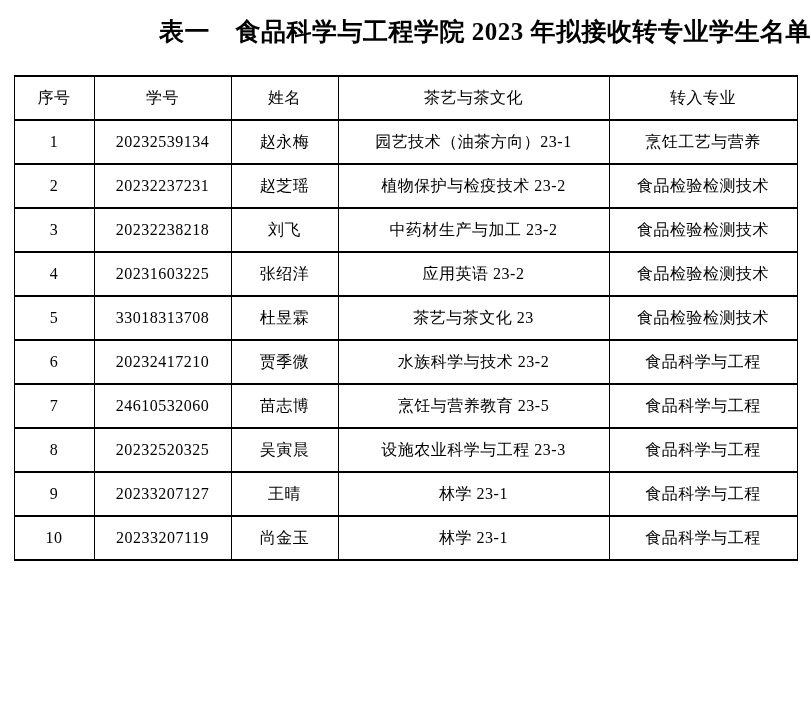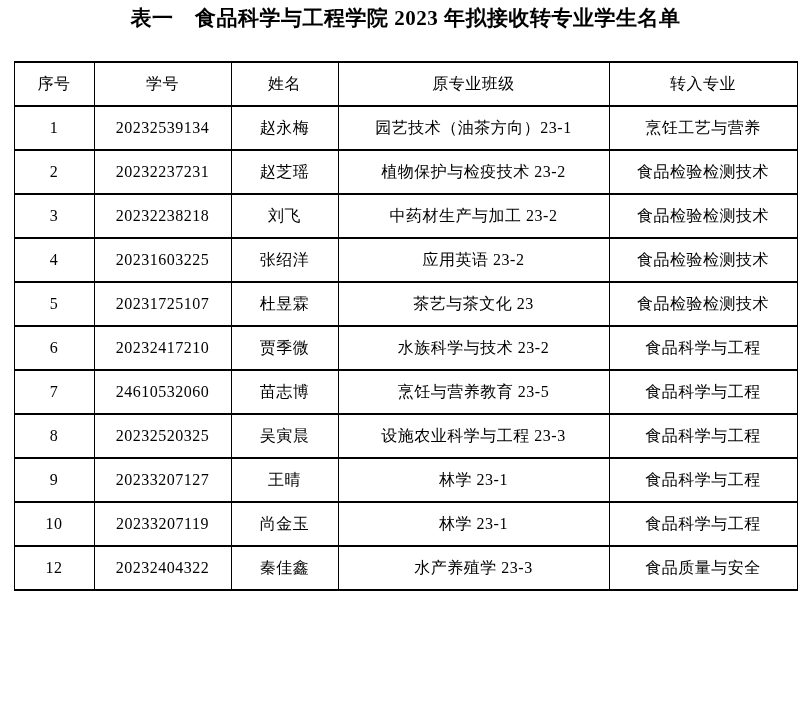--- a/index.html
+++ b/index.html
@@ -10,23 +10,23 @@
   .page {
     position: relative;
     width: 811px;
     height: 702px;
     background: #ffffff;
     color: #000000;
     font-family: "Liberation Serif", "DejaVu Serif", serif;
     overflow: hidden;
   }
   .doc-title {
-    padding-top: 4px;
-    text-align: center;
-    font-size: 21px;
+    padding-top: 18px;
+    text-align: right;
+    font-size: 25px;
     font-weight: bold;
     letter-spacing: 0.5px;
     line-height: 28px;
     white-space: pre;
   }
   table.student-table {
     width: 783px;
     margin: 29px auto 15px auto;
     border-collapse: collapse;
     table-layout: fixed;
@@ -65,21 +65,21 @@
       <col class="c-id">
       <col class="c-name">
       <col class="c-class">
       <col class="c-major">
     </colgroup>
     <thead>
       <tr>
         <th>序号</th>
         <th>学号</th>
         <th>姓名</th>
-        <th>原专业班级</th>
+        <th>茶艺与茶文化</th>
         <th>转入专业</th>
       </tr>
     </thead>
     <tbody>
         <tr>
           <td>1</td>
           <td>20232539134</td>
           <td>赵永梅</td>
           <td>园艺技术（油茶方向）23-1</td>
           <td>烹饪工艺与营养</td>
@@ -100,21 +100,21 @@
         </tr>
         <tr>
           <td>4</td>
           <td>20231603225</td>
           <td>张绍洋</td>
           <td>应用英语 23-2</td>
           <td>食品检验检测技术</td>
         </tr>
         <tr>
           <td>5</td>
-          <td>20231725107</td>
+          <td>33018313708</td>
           <td>杜昱霖</td>
           <td>茶艺与茶文化 23</td>
           <td>食品检验检测技术</td>
         </tr>
         <tr>
           <td>6</td>
           <td>20232417210</td>
           <td>贾季微</td>
           <td>水族科学与技术 23-2</td>
           <td>食品科学与工程</td>
@@ -140,22 +140,15 @@
           <td>林学 23-1</td>
           <td>食品科学与工程</td>
         </tr>
         <tr>
           <td>10</td>
           <td>20233207119</td>
           <td>尚金玉</td>
           <td>林学 23-1</td>
           <td>食品科学与工程</td>
         </tr>
-        <tr>
-          <td>12</td>
-          <td>20232404322</td>
-          <td>秦佳鑫</td>
-          <td>水产养殖学 23-3</td>
-          <td>食品质量与安全</td>
-        </tr>
       </tbody>
   </table>
 </div>
 
 </body></html>

